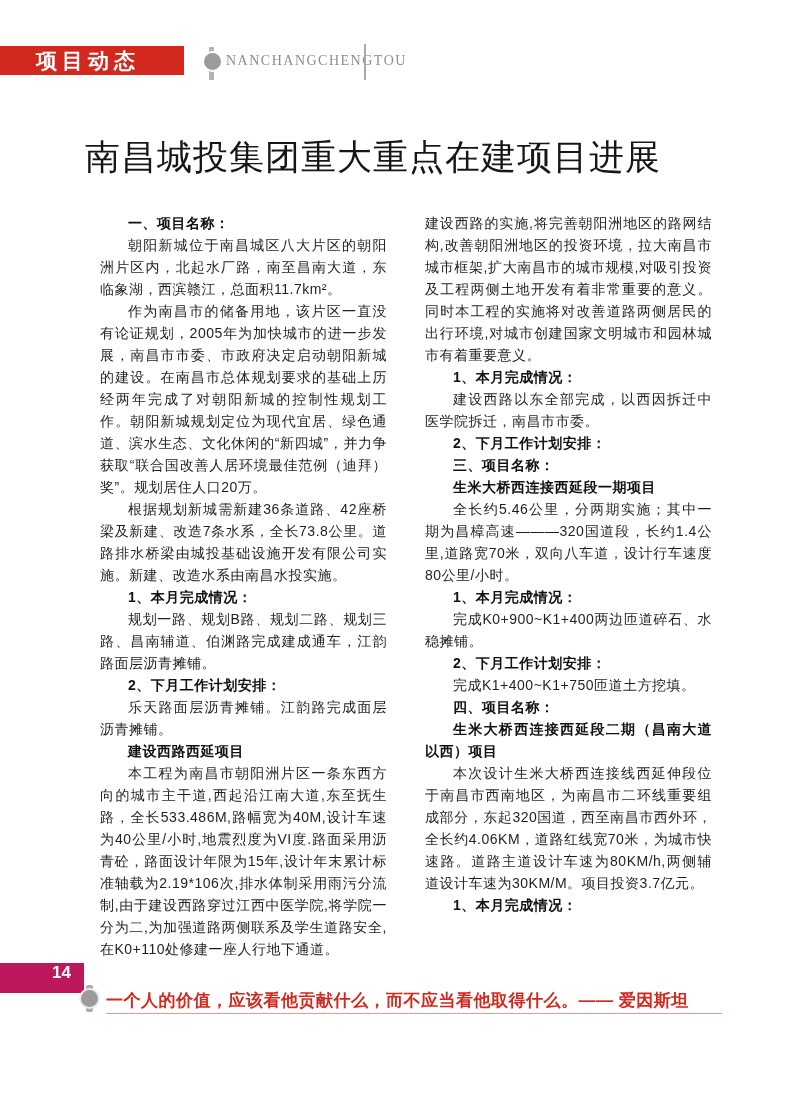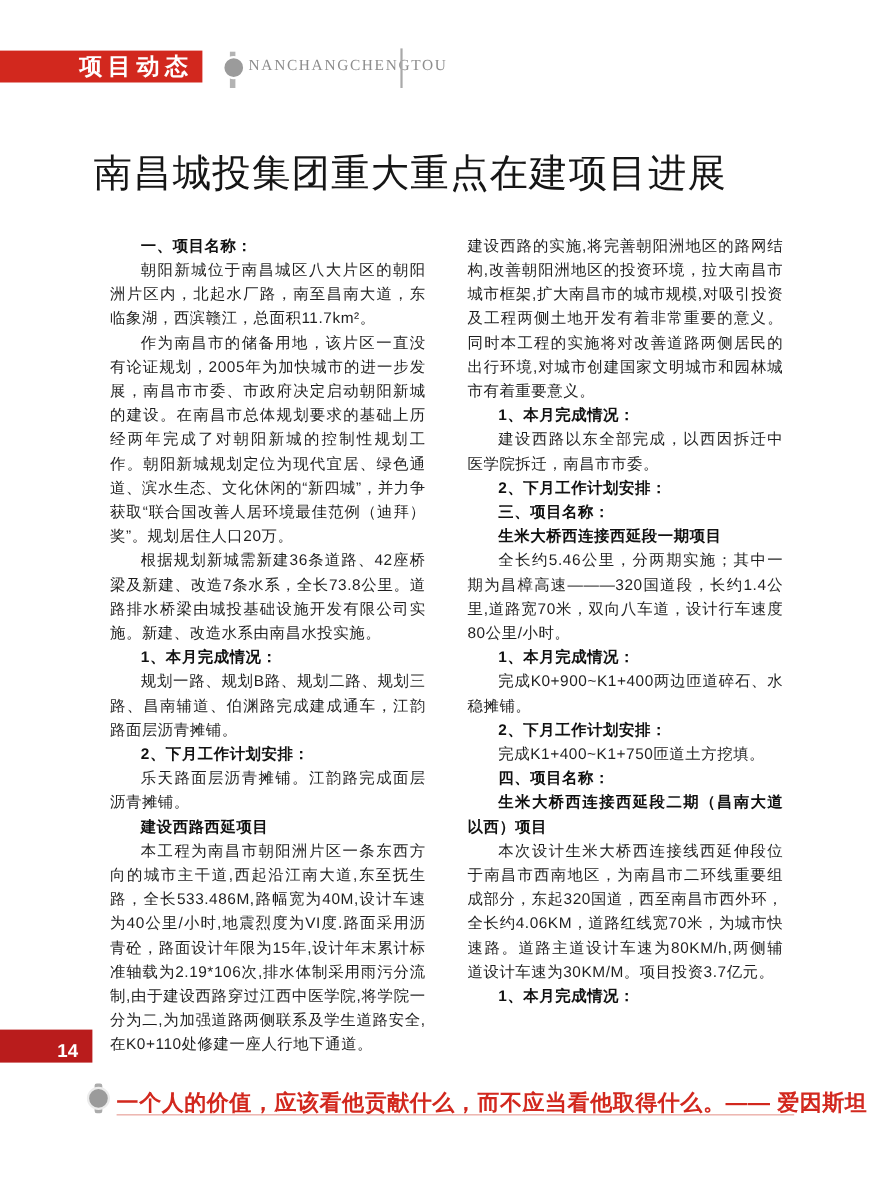--- a/index.html
+++ b/index.html
@@ -1,21 +1,21 @@
 <!DOCTYPE html>
 <html><head>
 <meta charset="utf-8">
 <style>
   html,body{margin:0;padding:0;background:#ffffff;}
   .page{position:relative;width:800px;height:1093px;background:#ffffff;overflow:hidden;
         font-family:"Liberation Sans","DejaVu Sans",sans-serif;color:#1f1f1f;}
 
   
   .banner{position:absolute;left:0;top:46px;width:184px;height:29px;background:#d2281e;
-          display:flex;align-items:center;justify-content:flex-end;padding-right:8px;box-sizing:border-box;}
+          display:flex;align-items:center;justify-content:center;padding-right:8px;box-sizing:border-box;}
   .banner span{color:#ffffff;font-size:21px;font-weight:bold;letter-spacing:5px;line-height:1;}
   .conn-bar{position:absolute;left:209px;top:47px;width:5px;height:33px;background:#b3b3b3;}
   .conn-dot{position:absolute;left:202px;top:51px;width:17px;height:17px;border-radius:50%;
             background:#9b9b9b;border:2px solid #ffffff;box-sizing:content-box;}
   .brand{position:absolute;left:226px;top:53px;font-family:"Liberation Serif","DejaVu Serif",serif;
          font-size:14px;color:#8d8d8d;letter-spacing:1.5px;}
   .vrule{position:absolute;left:364px;top:44px;width:2px;height:36px;background:#a9a9a9;}
 
   
   .title{position:absolute;left:85px;top:134px;width:650px;margin:0;text-align:left;
@@ -24,28 +24,28 @@
 
   
   .body{position:absolute;left:100px;top:212px;width:612px;display:flex;gap:38px;}
   .col{width:293px;}
   .para{margin:0;font-size:14px;line-height:22px;text-align:justify;text-indent:2em;
         color:#1f1f1f;letter-spacing:0.5px;}
   .para.heading{font-weight:bold;color:#111111;}
   .para.noindent{text-indent:0;}
 
   
-  .page-bar{position:absolute;left:0;top:936px;width:84px;height:30px;background:#b91c1c;
-            display:flex;align-items:flex-end;justify-content:flex-end;padding-right:13px;box-sizing:border-box;}
+  .page-bar{position:absolute;left:0;top:963px;width:84px;height:30px;background:#be185d;
+            display:flex;align-items:flex-start;justify-content:flex-end;padding-right:13px;box-sizing:border-box;}
   .page-bar span{color:#ffffff;font-size:17px;font-weight:bold;}
   .f-bar{position:absolute;left:86px;top:985px;width:7px;height:27px;background:#ababab;border-radius:2px;}
   .f-dot{position:absolute;left:79px;top:988px;width:17px;height:17px;border-radius:50%;
          background:#9b9b9b;border:2px solid #ececec;box-sizing:content-box;}
   .quote{position:absolute;left:106px;top:989px;width:616px;color:#d2281e;
-         font-size:20px;font-weight:bold;letter-spacing:0.5px;white-space:nowrap;}
+         font-size:17px;font-weight:bold;letter-spacing:0.5px;white-space:nowrap;}
   .quote-underline{position:absolute;left:106px;top:1013px;width:616px;height:1px;background:#e59a92;}
 </style>
 </head>
 <body>
 
 <div class="page">
 
   <div>
     <div class="banner">
       <span>项目动态</span>

